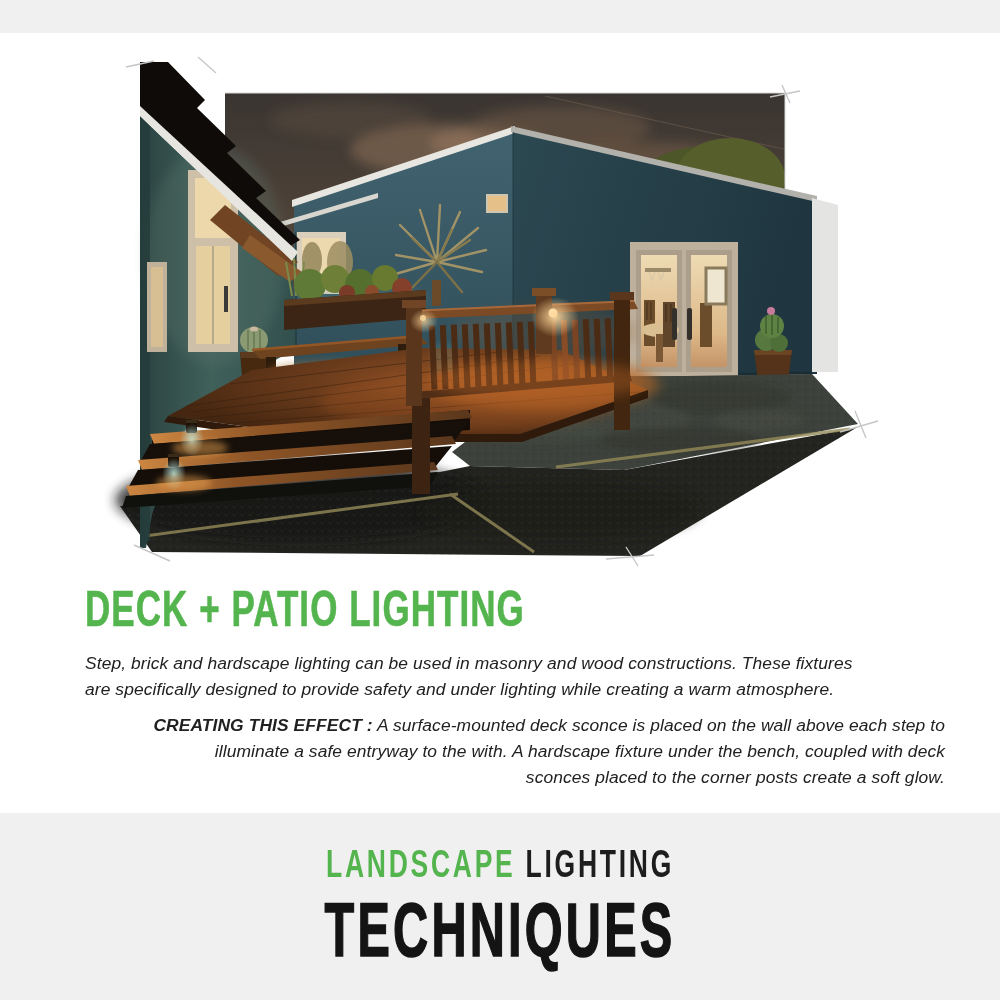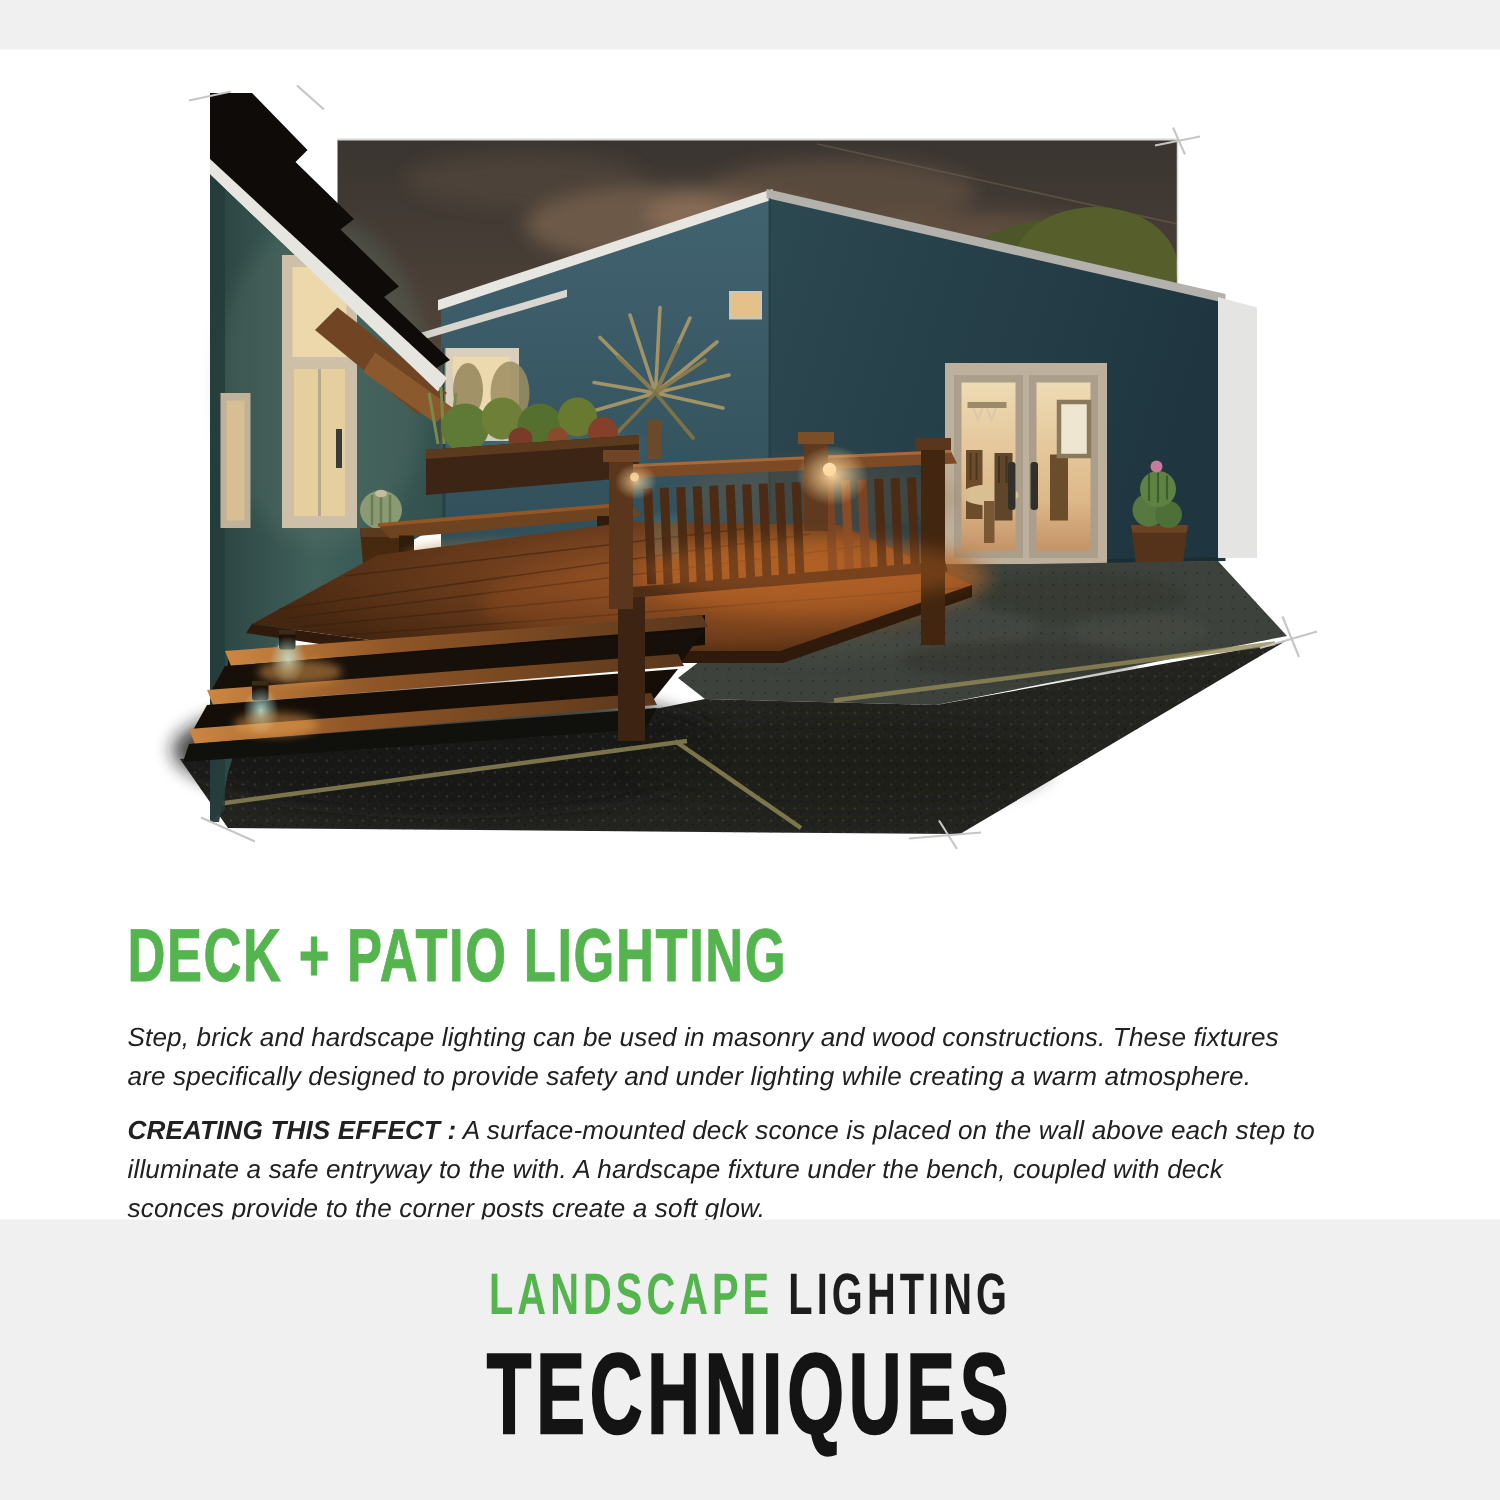--- a/index.html
+++ b/index.html
@@ -5,31 +5,31 @@
   html,body{margin:0;padding:0;}
   body{
     width:1000px;height:1000px;position:relative;overflow:hidden;
     background:#ffffff;
     font-family:"Liberation Sans", sans-serif;
   }
   .band{position:absolute;left:0;width:1000px;background:#f0f0f0;}
   .band.top{top:0;height:33px;}
   .illu{position:absolute;left:0;top:0;width:1000px;height:1000px;}
 
-  .article{position:absolute;left:85px;top:612px;width:860px;}
+  .article{position:absolute;left:85px;top:584px;width:860px;}
   .headline{
     margin:0 0 16px 0;
     font-size:50px;font-weight:bold;letter-spacing:1.5px;line-height:1;
     color:#54b44e;white-space:nowrap;
     transform:scaleX(.70);transform-origin:0 50%;
     -webkit-text-stroke:0.6px #54b44e;
   }
   .bodytext{font-size:17.4px;line-height:26px;color:#212121;letter-spacing:0.1px;}
   .bodytext .line{white-space:nowrap;font-style:italic;}
-  .para2{margin-top:10px;}
+  .para2{margin-top:10px;text-align:right;}
   .lead{font-weight:bold;}
 
   .footer{position:absolute;left:0;top:813px;width:1000px;height:187px;background:#f0f0f0;text-align:center;}
   .f-line1{
     margin-top:31px;font-size:39px;font-weight:bold;letter-spacing:4px;line-height:1;
     transform:scaleX(.68);transform-origin:50% 50%;white-space:nowrap;
   }
   .f-line1 .accent{color:#54b44e;}
   .f-line1 .rest{color:#1d1d1d;}
   .f-line2{
@@ -368,20 +368,20 @@
 
 <section class="article">
   <h1 class="headline">DECK + PATIO LIGHTING</h1>
   <div class="bodytext">
     <div class="line">Step, brick and hardscape lighting can be used in masonry and wood constructions. These fixtures</div>
     <div class="line">are specifically designed to provide safety and under lighting while creating a warm atmosphere.</div>
   </div>
   <div class="bodytext para2">
     <div class="line"><span class="lead">CREATING THIS EFFECT :</span><span> A surface-mounted deck sconce is placed on the wall above each step to</span></div>
     <div class="line">illuminate a safe entryway to the with. A hardscape fixture under the bench, coupled with deck</div>
-    <div class="line">sconces provide to the corner posts create a soft glow.</div>
+    <div class="line">sconces placed to the corner posts create a soft glow.</div>
   </div>
 </section>
 
 <footer class="footer">
   <div class="f-line1"><span class="accent">LANDSCAPE</span><span class="rest"> LIGHTING</span></div>
   <div class="f-line2">TECHNIQUES</div>
 </footer>
 
 </body></html>

